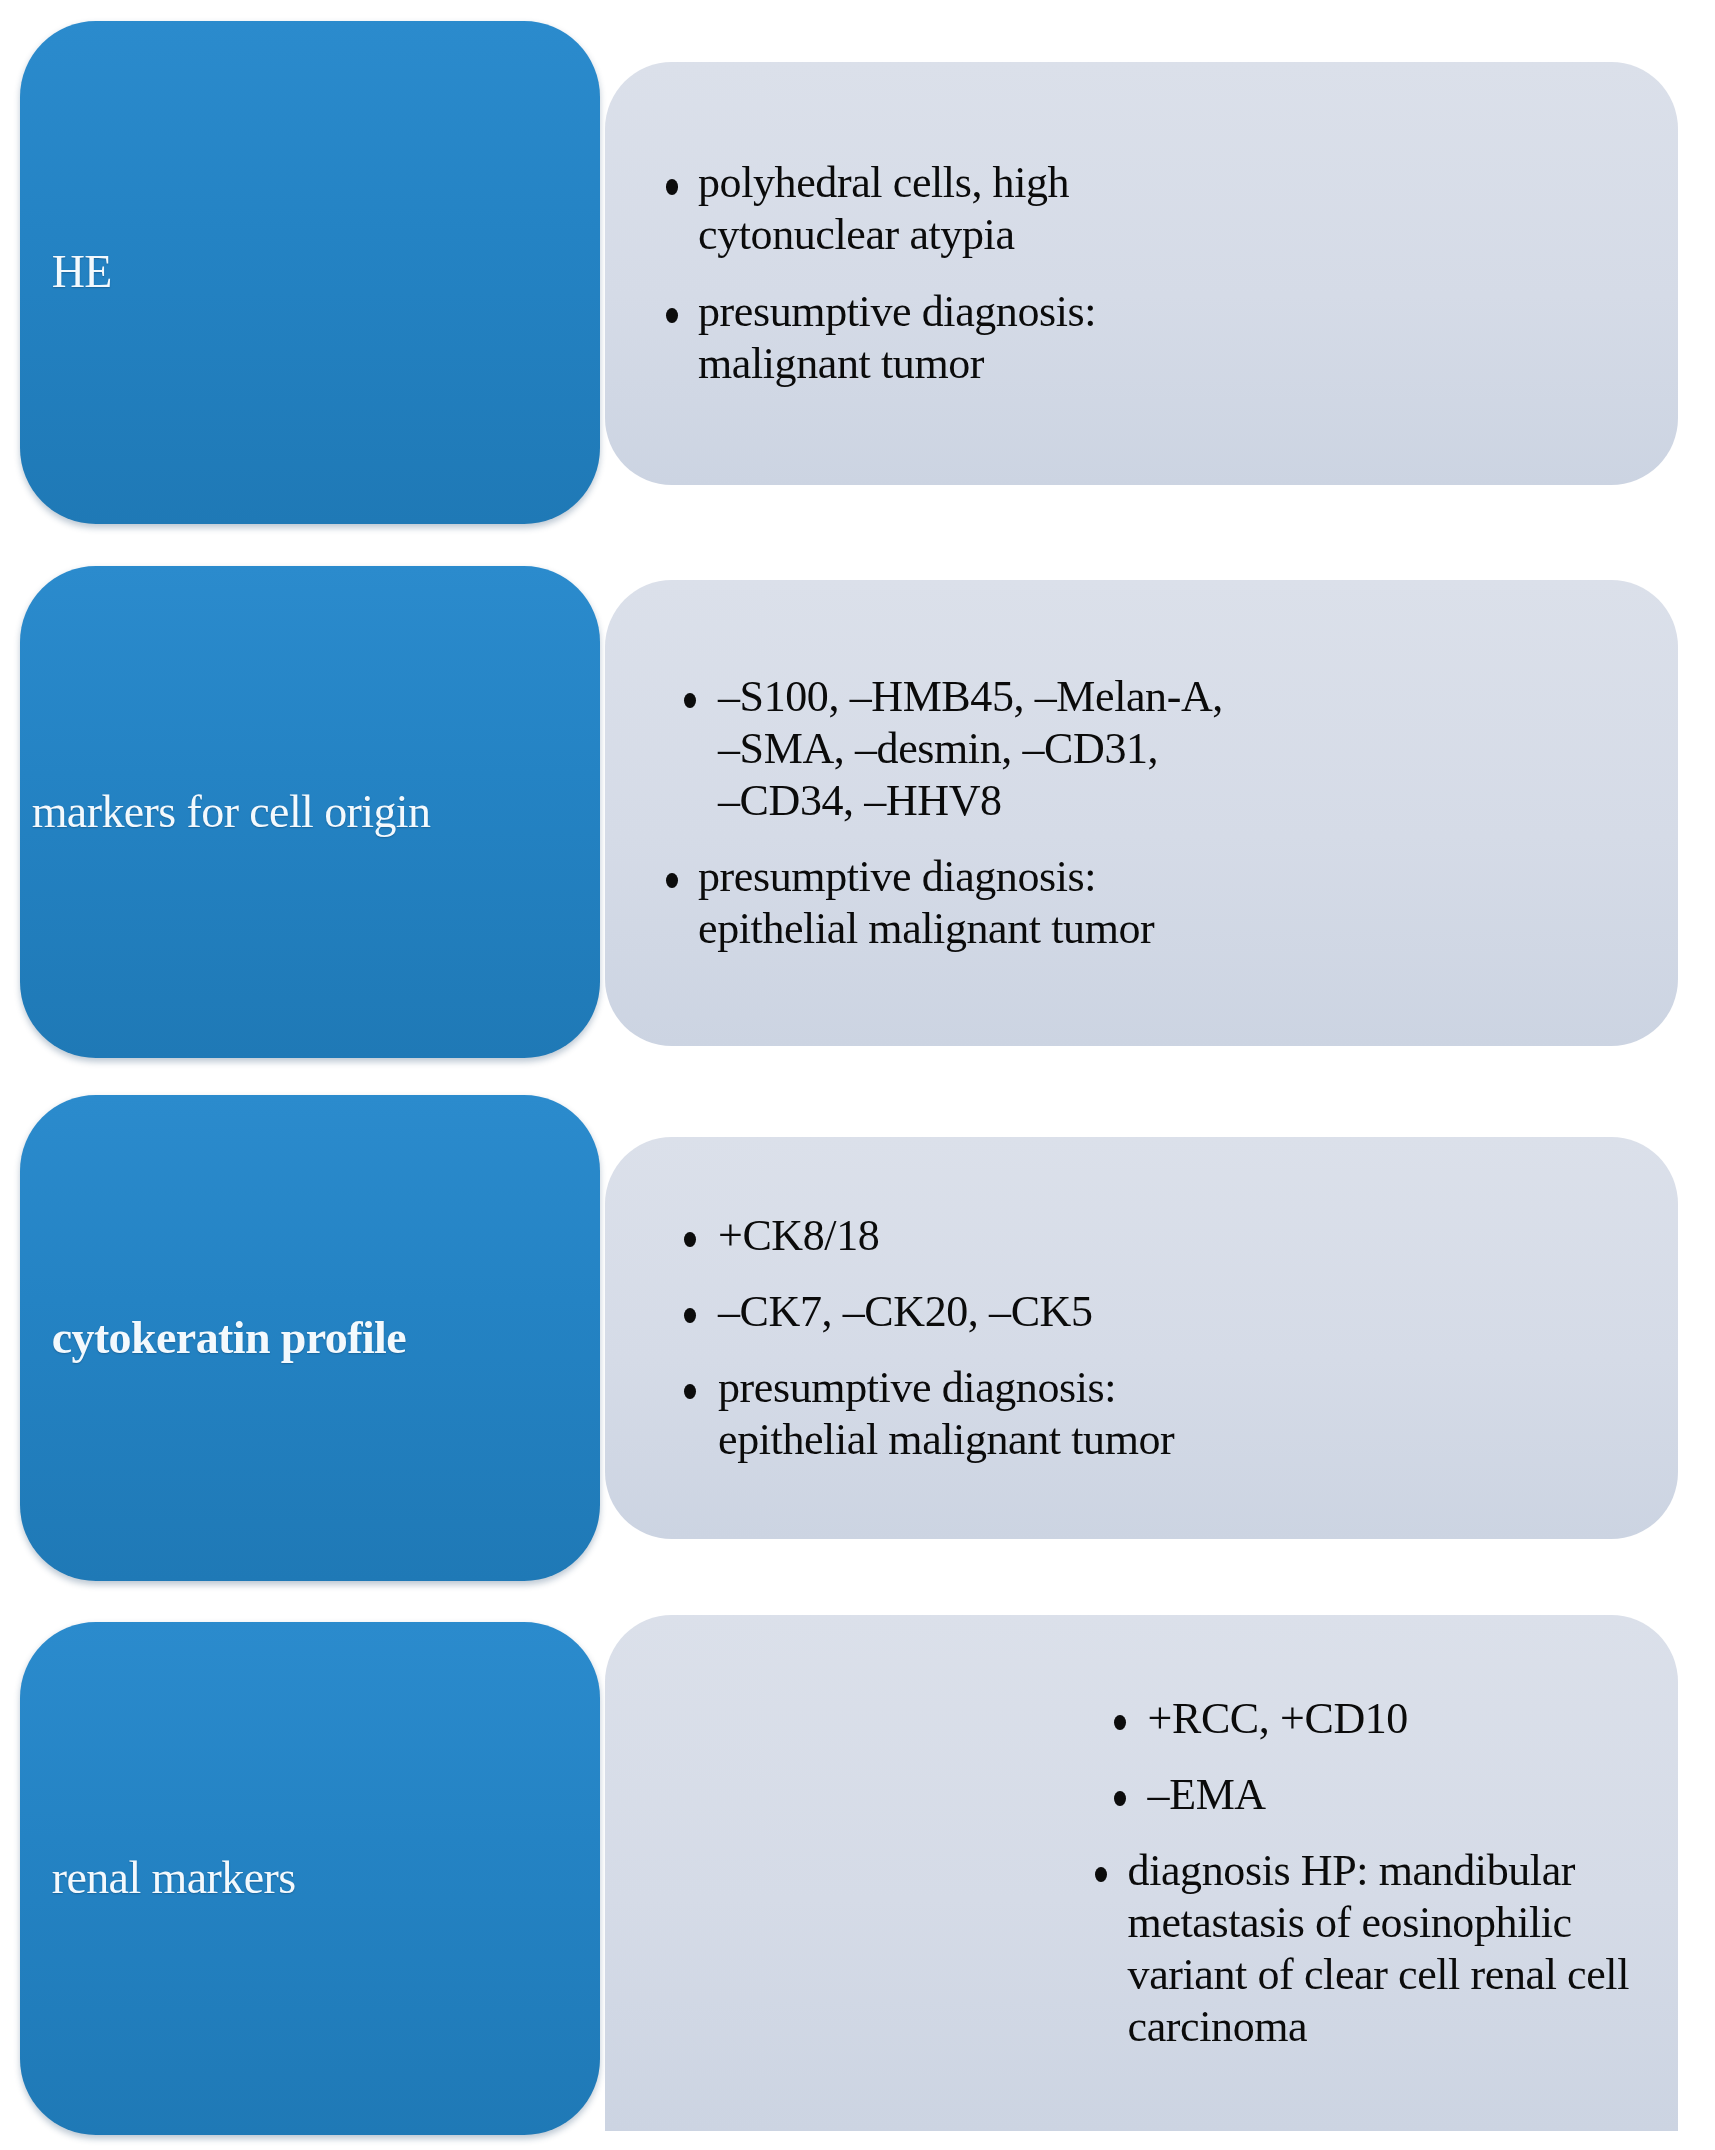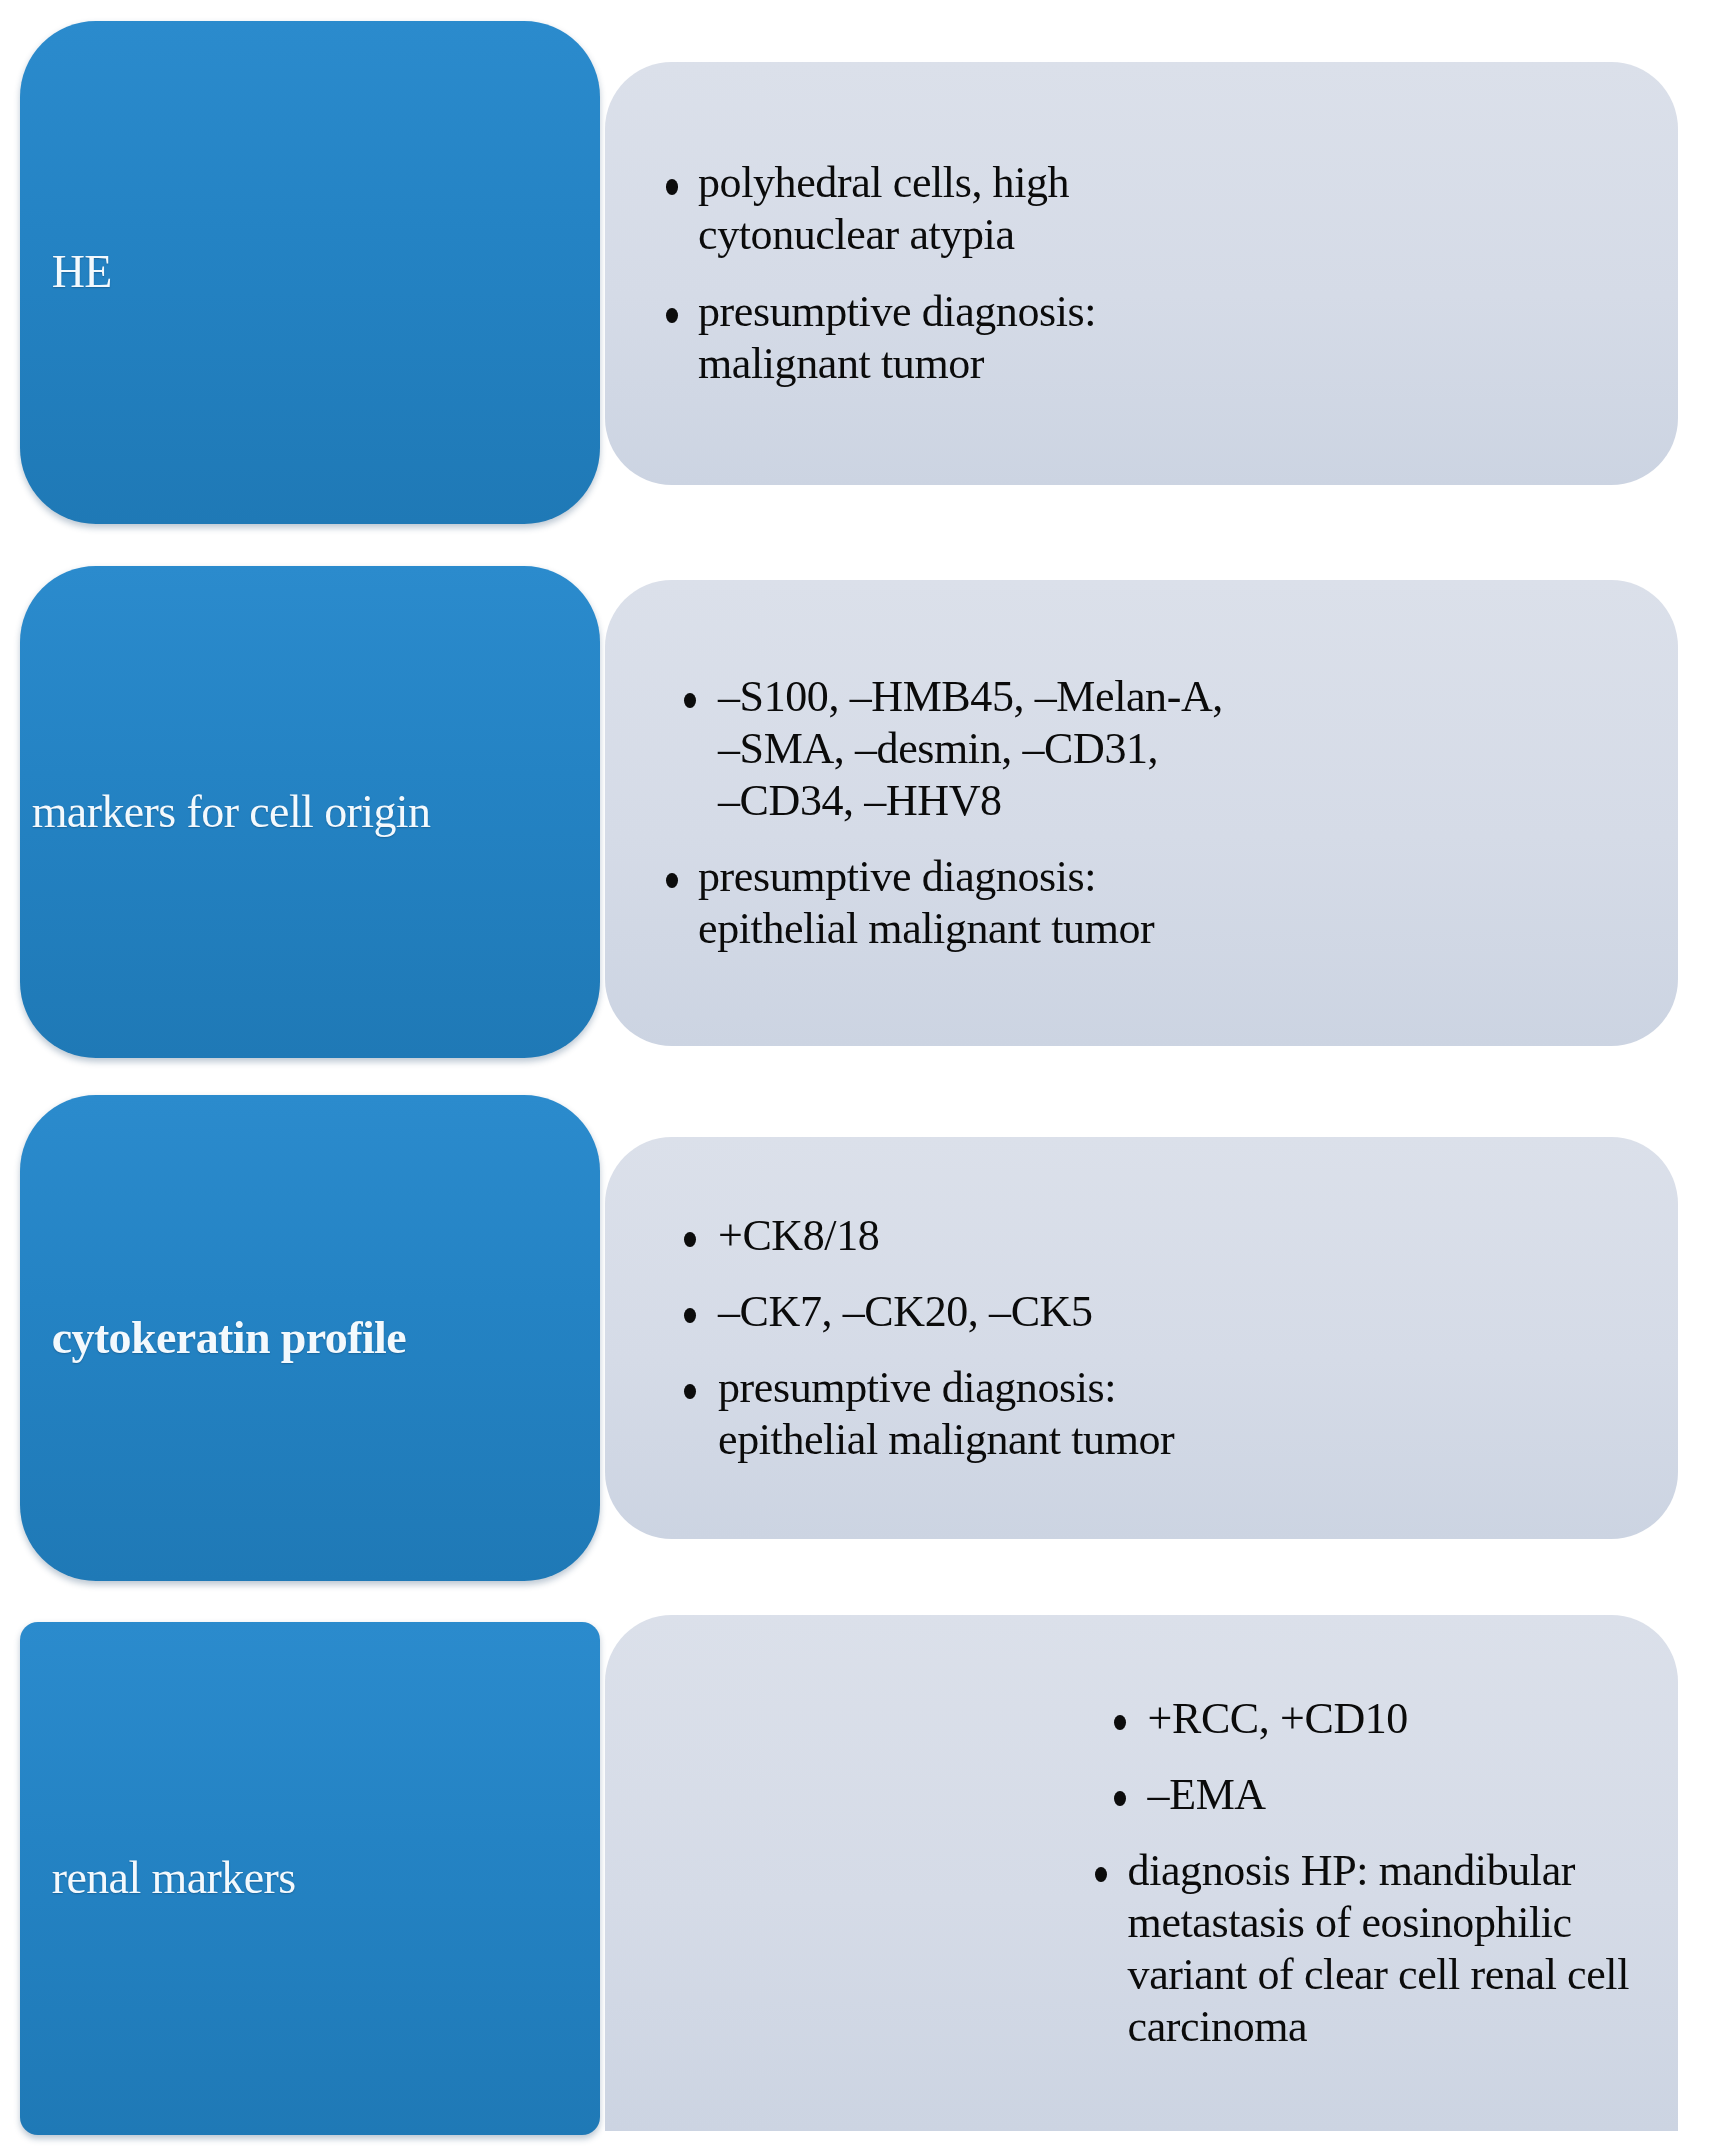--- a/index.html
+++ b/index.html
@@ -143,21 +143,21 @@
       <ul class="bullet-list">
         <li class="bullet-item wide gap">+CK8/18</li>
         <li class="bullet-item wide gap">–CK7, –CK20, –CK5</li>
         <li class="bullet-item wide">presumptive diagnosis:
 epithelial malignant tumor</li>
       </ul>
     </div>
   </div>
 
   <div class="flow-row" style="top:1622px;height:529px;">
-    <div class="stage-box" style="left:19.7px;top:0px;width:580px;height:513px;border-radius:18px;">
+    <div class="stage-box" style="left:19.7px;top:0px;width:580px;height:513px;">
       <span class="stage-label">renal markers</span>
     </div>
     <div class="detail-panel sq-bottom" style="left:605px;top:-7px;width:1073px;height:516px;">
       <ul class="bullet-list">
         <li class="bullet-item wide gap">+RCC, +CD10</li>
         <li class="bullet-item wide gap">–EMA</li>
         <li class="bullet-item">diagnosis HP: mandibular
 metastasis of eosinophilic
 variant of clear cell renal cell
 carcinoma</li>

